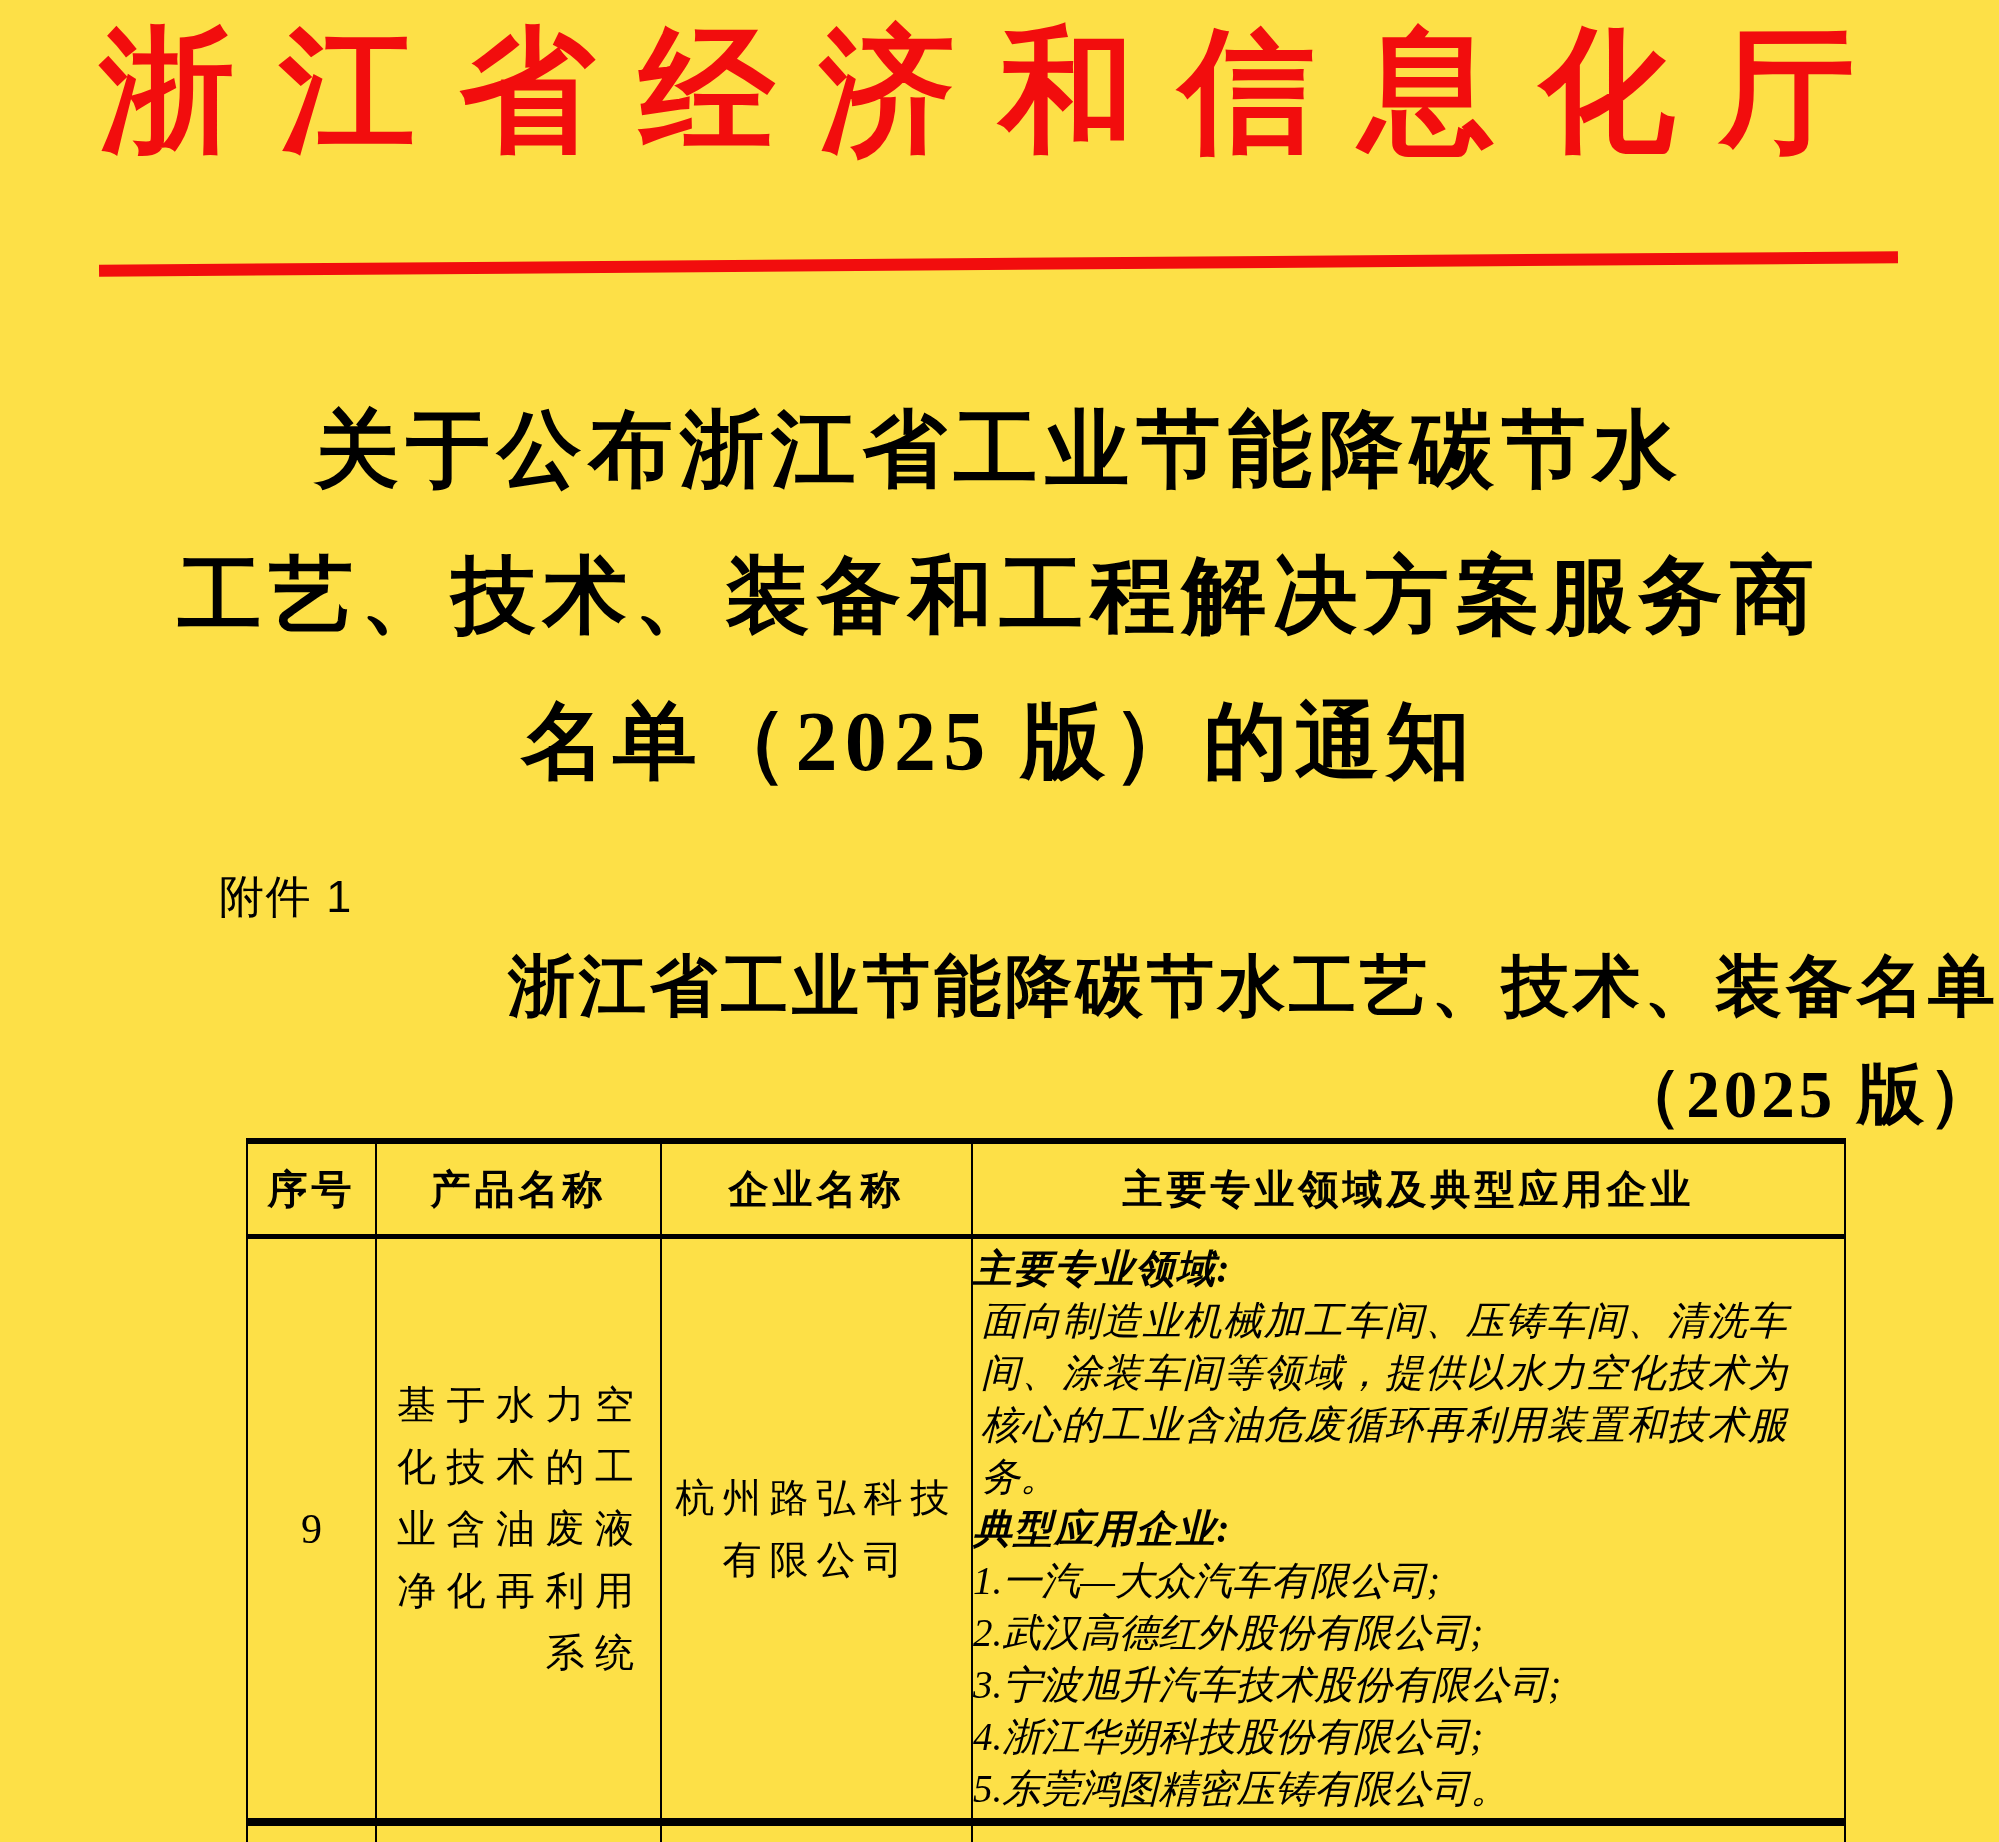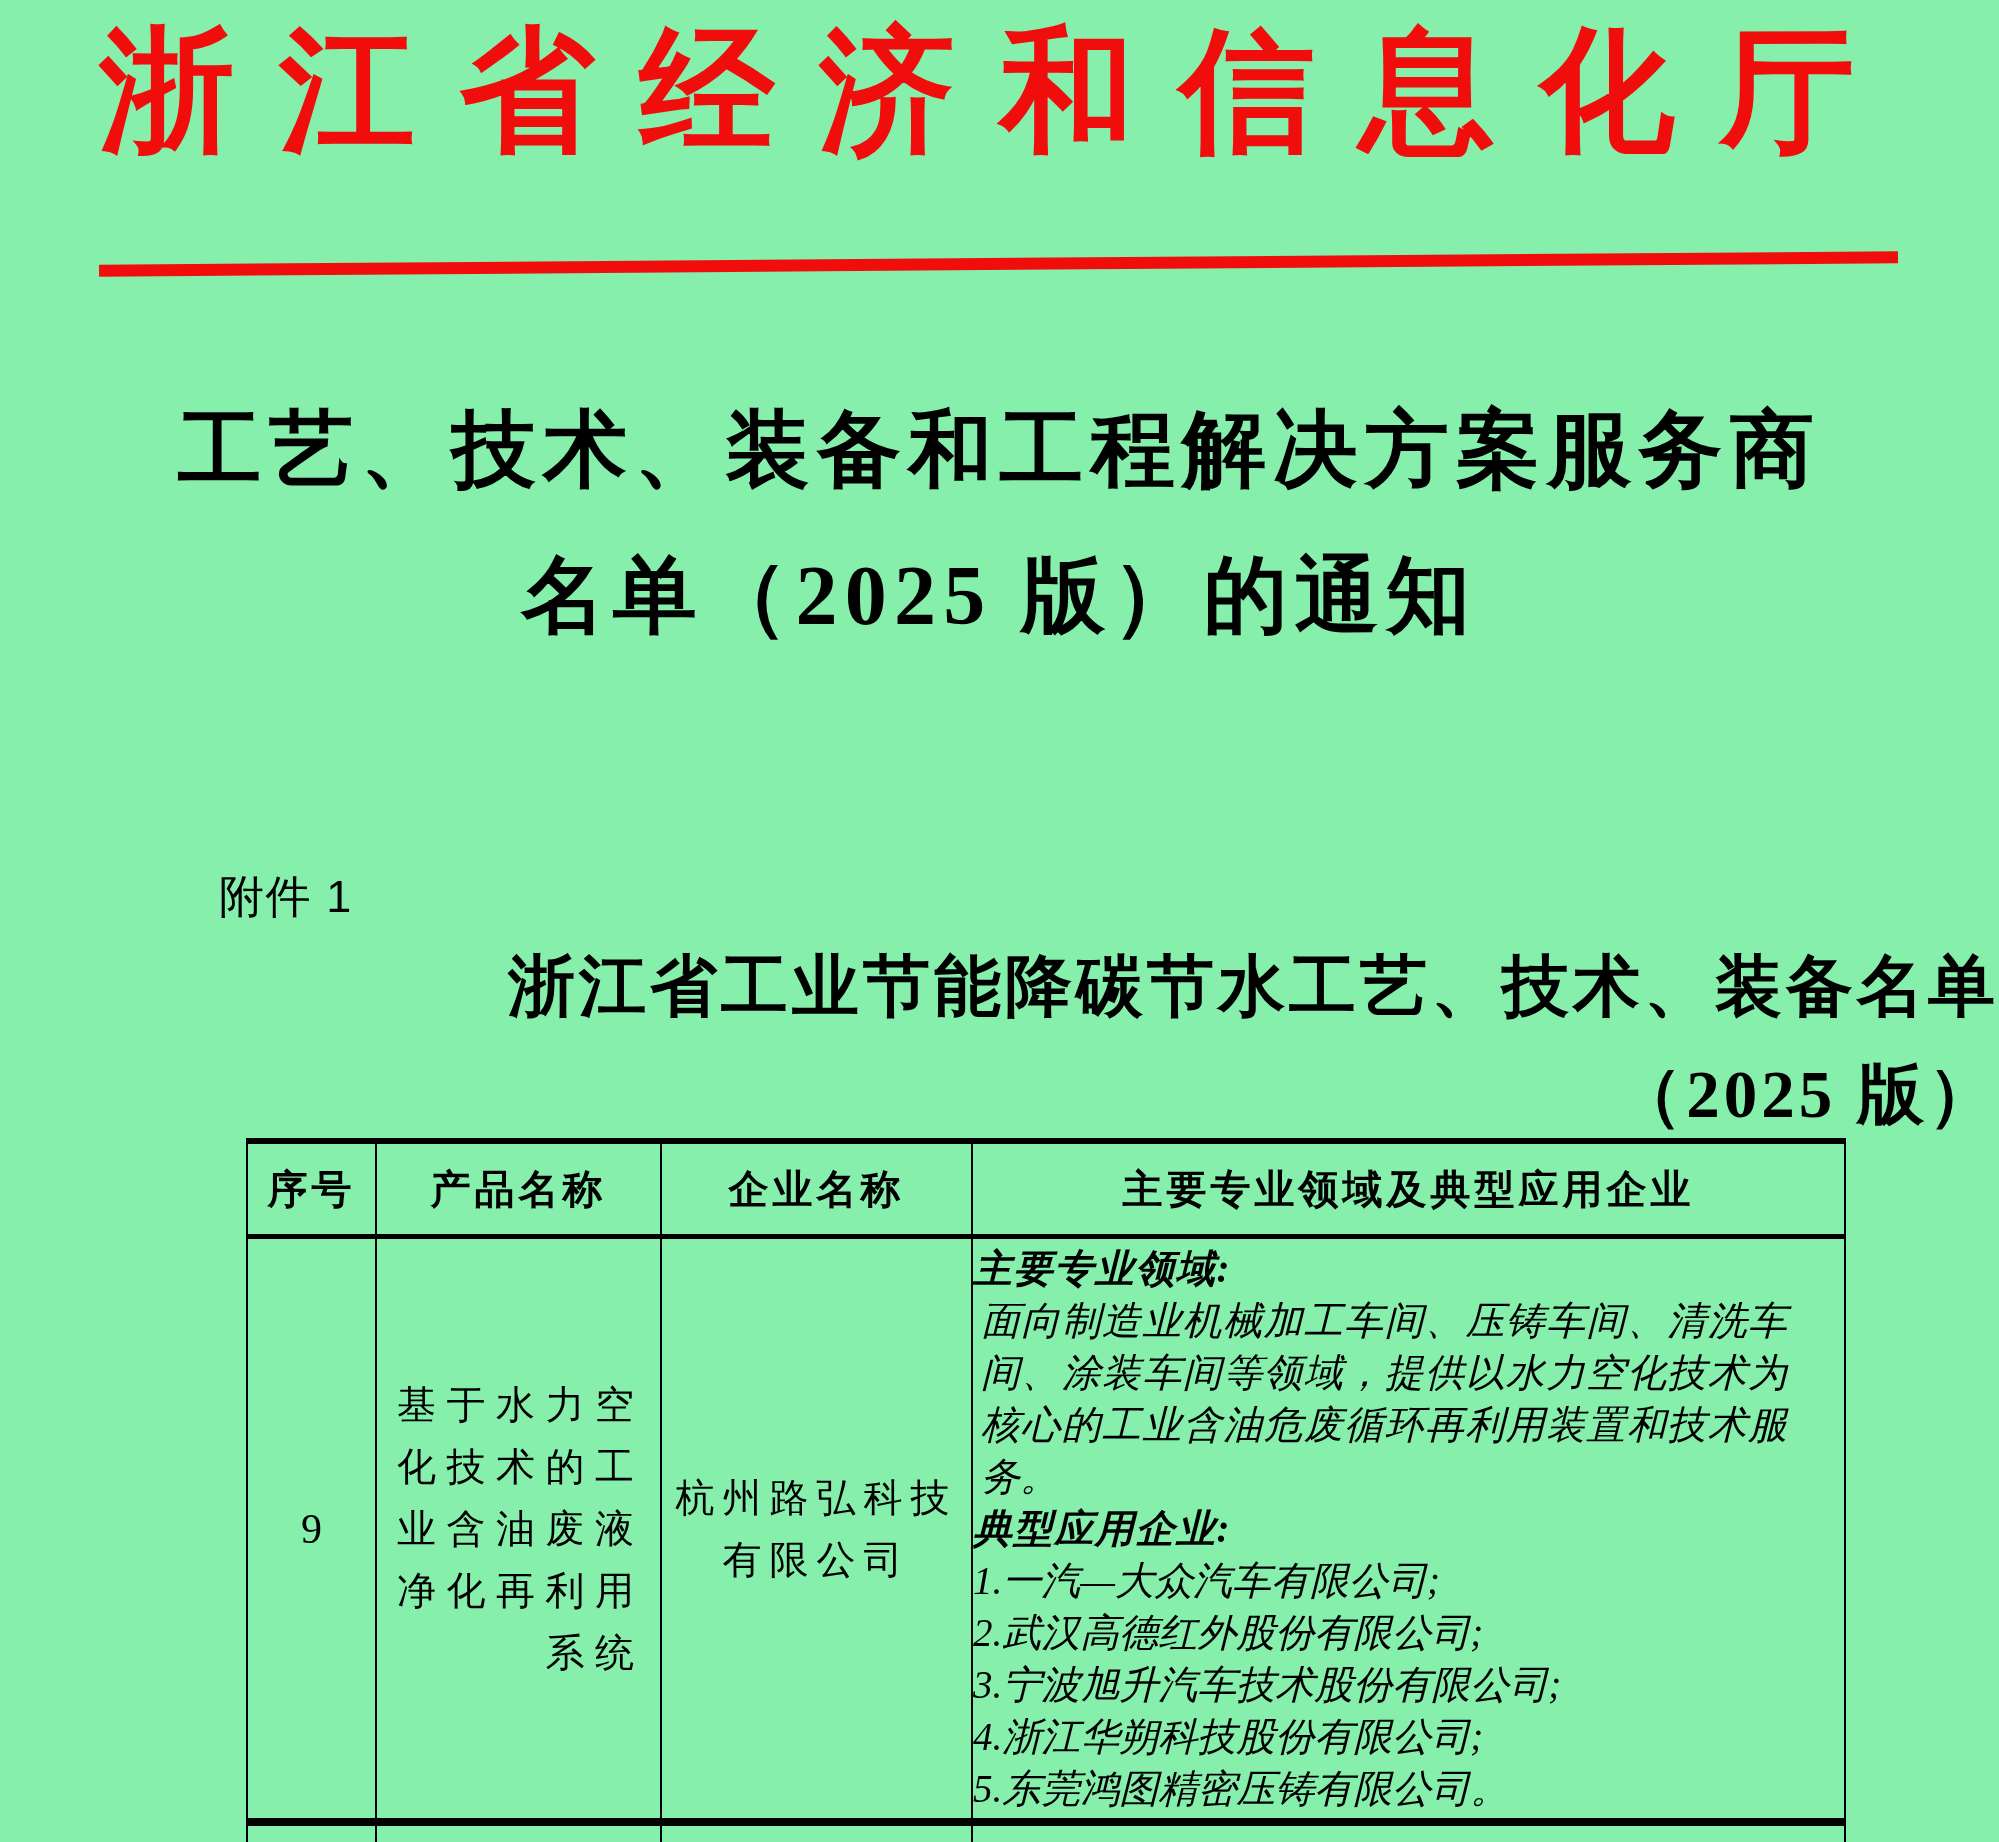--- a/index.html
+++ b/index.html
@@ -1,20 +1,20 @@
 <!DOCTYPE html>
 <html style="font-size:13px"><head>
 <meta charset="utf-8">
 <style>
   html,body { margin:0; padding:0; background:#ffffff; }
   .page {
     position:relative;
     width:1999px;
     height:1843px;
-    background:#86efac;
+    background:#fde047;
     overflow:hidden;
     color:#000000;
     font-family:"Liberation Serif", serif;
   }
 
   
   .agency-title {
     position:absolute;
     top:8px; left:0; right:0;
     text-align:center;
@@ -123,20 +123,21 @@
 </head>
 <body>
 
 <div class="page">
 
   <div class="agency-title">浙江省经济和信息化厅</div>
 
   <div class="red-rule"></div>
 
   <div class="notice-title">
+    <div>关于公布浙江省工业节能降碳节水</div>
     <div>工艺、技术、装备和工程解决方案服务商</div>
     <div>名单（2025 版）的通知</div>
   </div>
 
   <div class="attachment-label">附件 1</div>
 
   <div class="attachment-title">
     <div>浙江省工业节能降碳节水工艺、技术、装备名单</div>
     <div>（2025 版）</div>
   </div>

